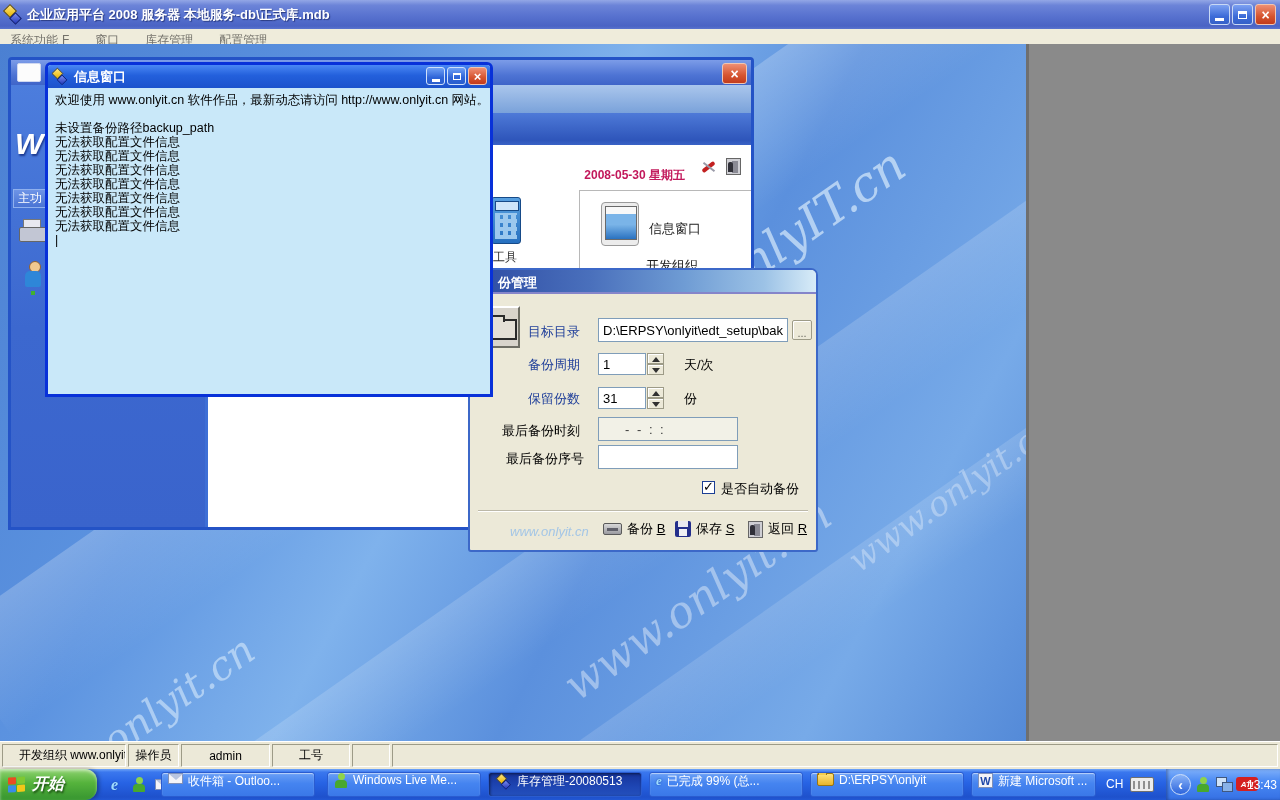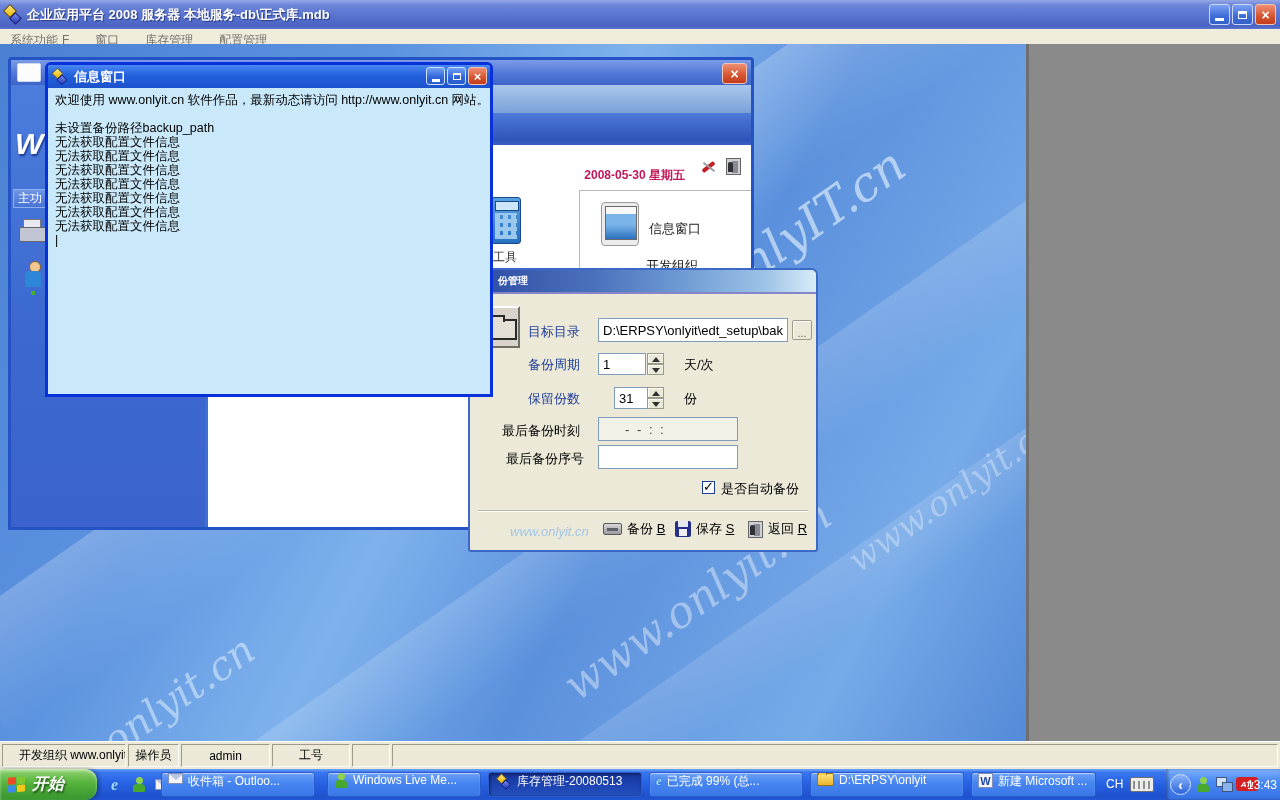--- a/index.html
+++ b/index.html
@@ -87,21 +87,21 @@
   .icon-monitor::before { content:""; position:absolute; left:3px; top:3px; width:30px; height:32px;
     background:linear-gradient(180deg,#f8f8f8 0 22%,#7ab4e8 22% 55%,#2a72c0 100%); border:1px solid #6a6a6a; }
   .lbl-infowin { position:absolute; left:441px; top:135px; font-size:13px; color:#202020; }
   .lbl-servercfg { position:absolute; left:438px; top:172px; font-size:13px; color:#202020; }
 
   
   .dialog { position:absolute; left:468px; top:268px; width:350px; height:284px; background:#ece9d8;
     border:2px solid #3c68c8; border-radius:7px 7px 3px 3px; }
   .dlg-title { position:absolute; left:0; top:0; width:346px; height:24px; border-radius:5px 5px 0 0;
     background:linear-gradient(90deg,#2c4aa2 0%,#4a70bc 35%,#6f9cd4 62%,#9cc2e6 85%,#d8ecf8 100%);
-    border-bottom:2px solid #8585ca; color:#fff; font-size:10px; font-weight:bold; display:flex; align-items:center; padding-left:28px; }
+    border-bottom:2px solid #8585ca; color:#fff; font-size:13px; font-weight:bold; display:flex; align-items:flex-end; padding-left:28px; }
   .drive-btn { position:absolute; left:12px; top:36px; width:38px; height:42px; background:#d8d4cb;
     border-top:2px solid #fff; border-left:2px solid #fff; border-right:2px solid #6e6e64; border-bottom:2px solid #6e6e64; }
   .drive-btn::before { content:""; position:absolute; left:5px; top:11px; width:24px; height:17px; border:2px solid #2a2a2a; background:#e4e0d6; }
   .drive-btn::after { content:""; position:absolute; left:5px; top:7px; width:12px; height:5px; border:2px solid #2a2a2a; border-bottom:none; background:#e4e0d6; }
   .dlg-label { position:absolute; font-size:13px; text-align:right; white-space:nowrap; }
   .dlg-label.navy { font-weight:normal; }
   .tbox { position:absolute; background:#fff; border:1px solid #7f9db9; font-size:13px; color:#000;
     display:flex; align-items:center; padding-left:4px; overflow:hidden; white-space:nowrap; }
   .tbox.dim { background:#f2f1e7; color:#3c3c3c; letter-spacing:2px; }
   .browse-btn { position:absolute; left:322px; top:50px; width:20px; height:20px; background:#ece9d8; border:1px solid #9d9b87;
@@ -268,21 +268,21 @@
 
     <span class="dlg-label navy" style="left:38px; top:86px; width:72px; color:#21409a;">备份周期</span>
     <span class="tbox" style="left:128px; top:83px; width:48px; height:22px;">1</span>
     <span class="spin" style="left:177px; top:83px;">
       <span class="sbtn up"></span>
         <span class="sbtn down"></span>
     </span>
     <span class="dlg-label" style="left:214px; top:86px; color:#000;">天/次</span>
 
     <span class="dlg-label navy" style="left:38px; top:120px; width:72px; color:#21409a;">保留份数</span>
-    <span class="tbox" style="left:144px; top:117px; width:48px; height:22px;">31</span>
+    <span class="tbox" style="left:128px; top:117px; width:48px; height:22px;">31</span>
     <span class="spin" style="left:177px; top:117px;">
       <span class="sbtn up"></span>
         <span class="sbtn down"></span>
     </span>
     <span class="dlg-label" style="left:214px; top:120px; color:#000;">份</span>
 
     <span class="dlg-label" style="left:24px; top:152px; width:86px; color:#000;">最后备份时刻</span>
     <span class="tbox dim" style="left:128px; top:147px; width:140px; height:24px; padding-left:26px;">- -   : :</span>
 
     <span class="dlg-label" style="left:28px; top:180px; width:86px; color:#000;">最后备份序号</span>

